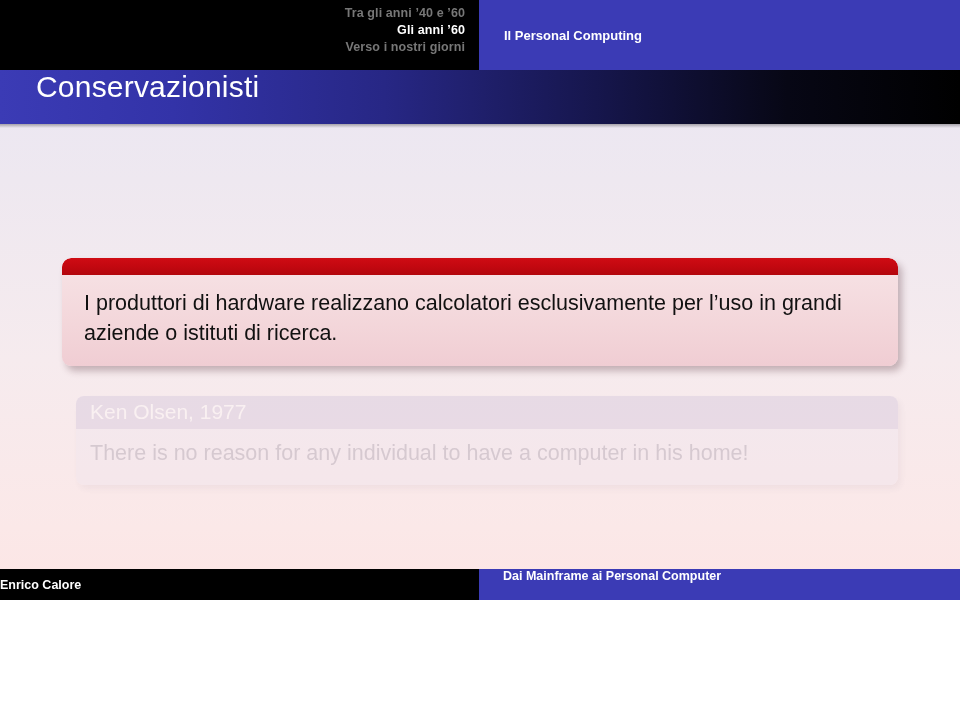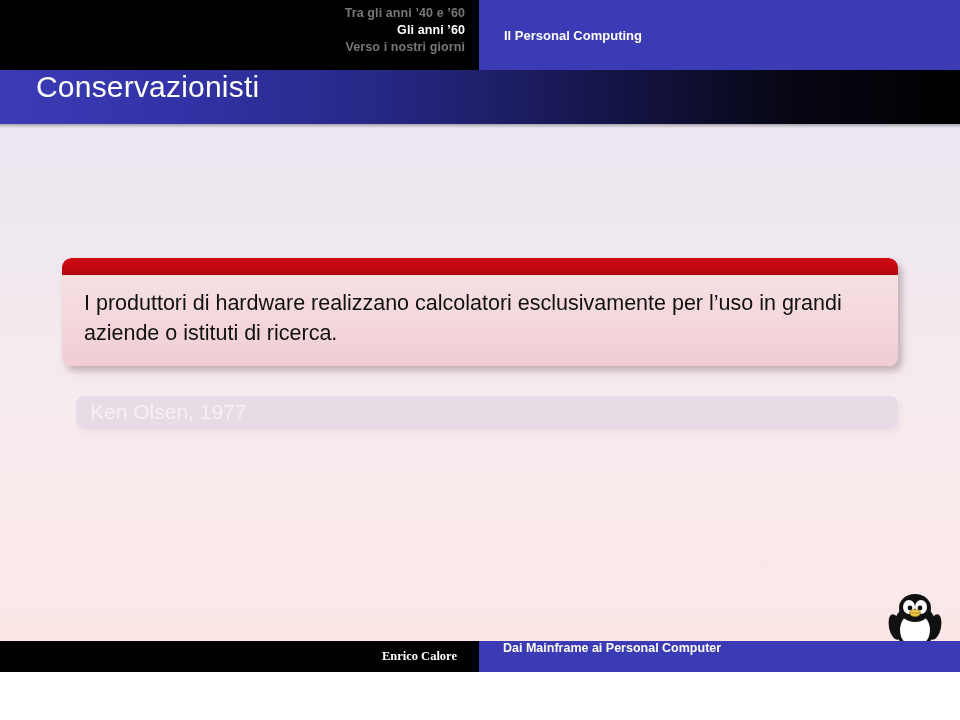--- a/index.html
+++ b/index.html
@@ -11,21 +11,21 @@
     width: 960px;
     height: 720px;
     overflow: hidden;
     font-family: "Liberation Sans", sans-serif;
     -webkit-font-smoothing: antialiased;
   }
 
   .slide {
     position: relative;
     width: 960px;
-    height: 672px;
+    height: 600px;
     background: linear-gradient(to bottom, #e9e6f4 0%, #eee8f0 30%, #f6ebee 60%, #fbe8e8 88%, #fce5e4 100%);
     overflow: hidden;
   }
 
   
   .headbar {
     position: absolute;
     top: 0; left: 0;
     width: 960px;
     height: 70px;
@@ -194,22 +194,21 @@
     width: 960px;
     height: 31px;
     display: flex;
   }
   .footbar-left {
     width: 479px;
     height: 31px;
     background: #000000;
     display: flex;
     align-items: center;
-    justify-content: flex-end;
-    font-family: Liberation Serif, serif;
+    justify-content: flex-start;
   }
   .footbar-right {
     width: 481px;
     height: 31px;
     background: #3b3bb5;
     display: flex;
   }
   .author {
     font-size: 12.5px;
     font-weight: bold;
@@ -247,20 +246,21 @@
     <span class="slide-title">Conservazionisti</span>
   </div>
 
   <div class="alertblock">
     <div class="alertblock-head"></div>
     <div class="alertblock-body">I produttori di hardware realizzano calcolatori esclusivamente per l’uso in grandi aziende o istituti di ricerca.</div>
   </div>
 
   <div class="quoteblock">
     <div class="quoteblock-head">Ken Olsen, 1977</div>
+    <div class="quoteblock-body">There is no reason for any individual to have a computer in his home!</div>
   </div>
 
   <div class="tux">
     <svg width="62" height="62" viewBox="0 0 62 62" xmlns="http://www.w3.org/2000/svg">
 
       <ellipse cx="20" cy="54" rx="11" ry="5" fill="#f2c94c" stroke="#9b7a10" stroke-width="1"></ellipse>
       <ellipse cx="43" cy="54" rx="11" ry="5" fill="#f2c94c" stroke="#9b7a10" stroke-width="1"></ellipse>
 
       <ellipse cx="31" cy="34" rx="21" ry="22" fill="#111111"></ellipse>
 

